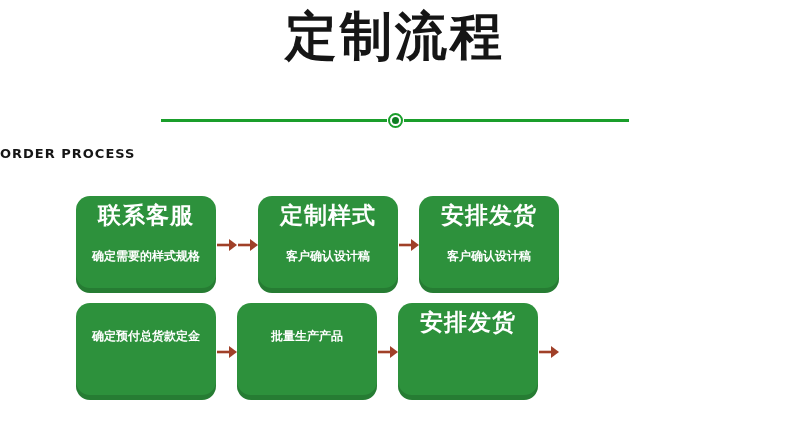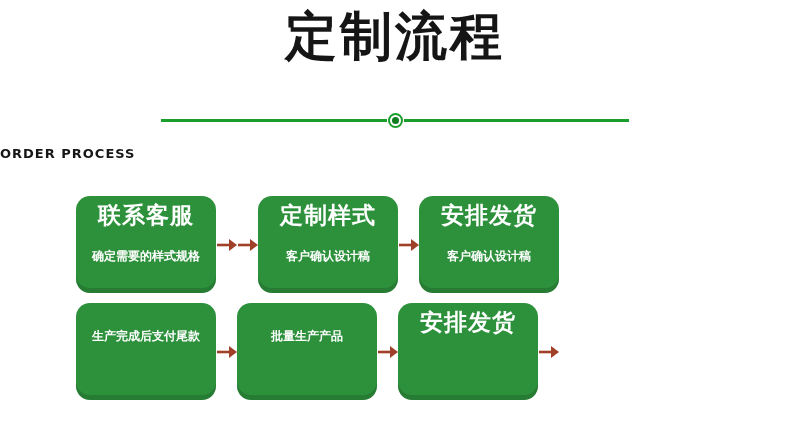--- a/index.html
+++ b/index.html
@@ -165,21 +165,21 @@
         </svg>
       </div>
       <div class="step-card">
         <div class="step-title">安排发货</div>
         <div class="step-desc">客户确认设计稿</div>
       </div>
     </div>
 
     <div class="flow-row">
       <div class="step-card">
-        <div class="step-desc">生产完成后支付尾款</div>
+        <div class="step-desc">确定预付总货款定金</div>
       </div>
       <div class="arrow-cell">
         <svg width="20" height="14" viewBox="0 0 20 14">
           <line x1="0" y1="7" x2="13" y2="7" stroke="currentColor" stroke-width="2.6"></line>
           <polygon points="12,1 20,7 12,13" fill="currentColor"></polygon>
         </svg>
       </div>
       <div class="step-card">
         <div class="step-desc">批量生产产品</div>
       </div>

